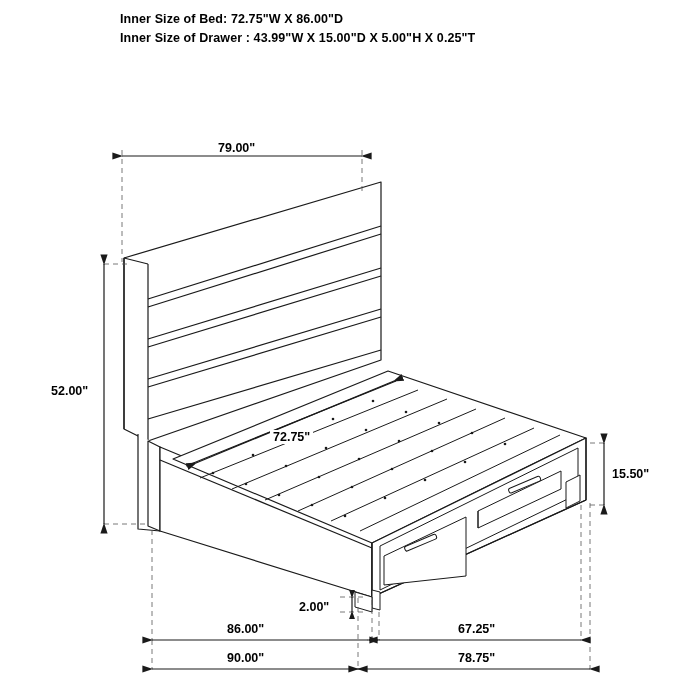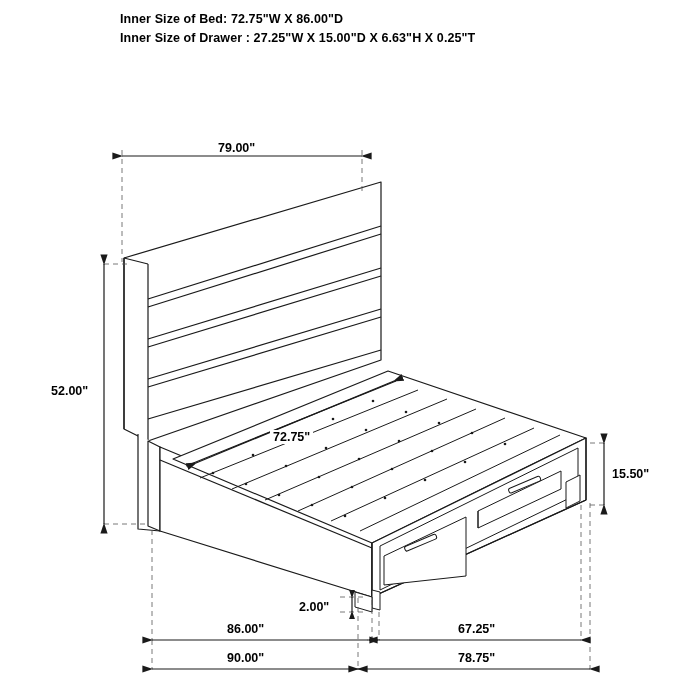--- a/index.html
+++ b/index.html
@@ -56,21 +56,21 @@
   .lbl-90 { left: 224px; top: 651px; }
   .lbl-7875 { left: 455px; top: 651px; }
 </style>
 </head>
 <body>
 
 <div id="page">
 
   <div class="spec-lines">
     <div class="spec-line">Inner Size of Bed: 72.75"W X 86.00"D</div>
-    <div class="spec-line">Inner Size of Drawer : 27.25"W X 15.00"D X 6.63"H X 0.25"T</div>
+    <div class="spec-line">Inner Size of Drawer : 43.99"W X 15.00"D X 5.00"H X 0.25"T</div>
   </div>
 
   <svg class="diagram" viewBox="0 0 700 700">
     <defs>
       <marker id="arrow-start" markerWidth="9" markerHeight="9" refX="8" refY="3" orient="auto" markerUnits="strokeWidth">
         <path d="M9,3 L0,0 L0,6 z" fill="#1a1a1a"></path>
       </marker>
       <marker id="arrow-end" markerWidth="9" markerHeight="9" refX="1" refY="3" orient="auto" markerUnits="strokeWidth">
         <path d="M0,3 L9,0 L9,6 z" fill="#1a1a1a"></path>
       </marker>

